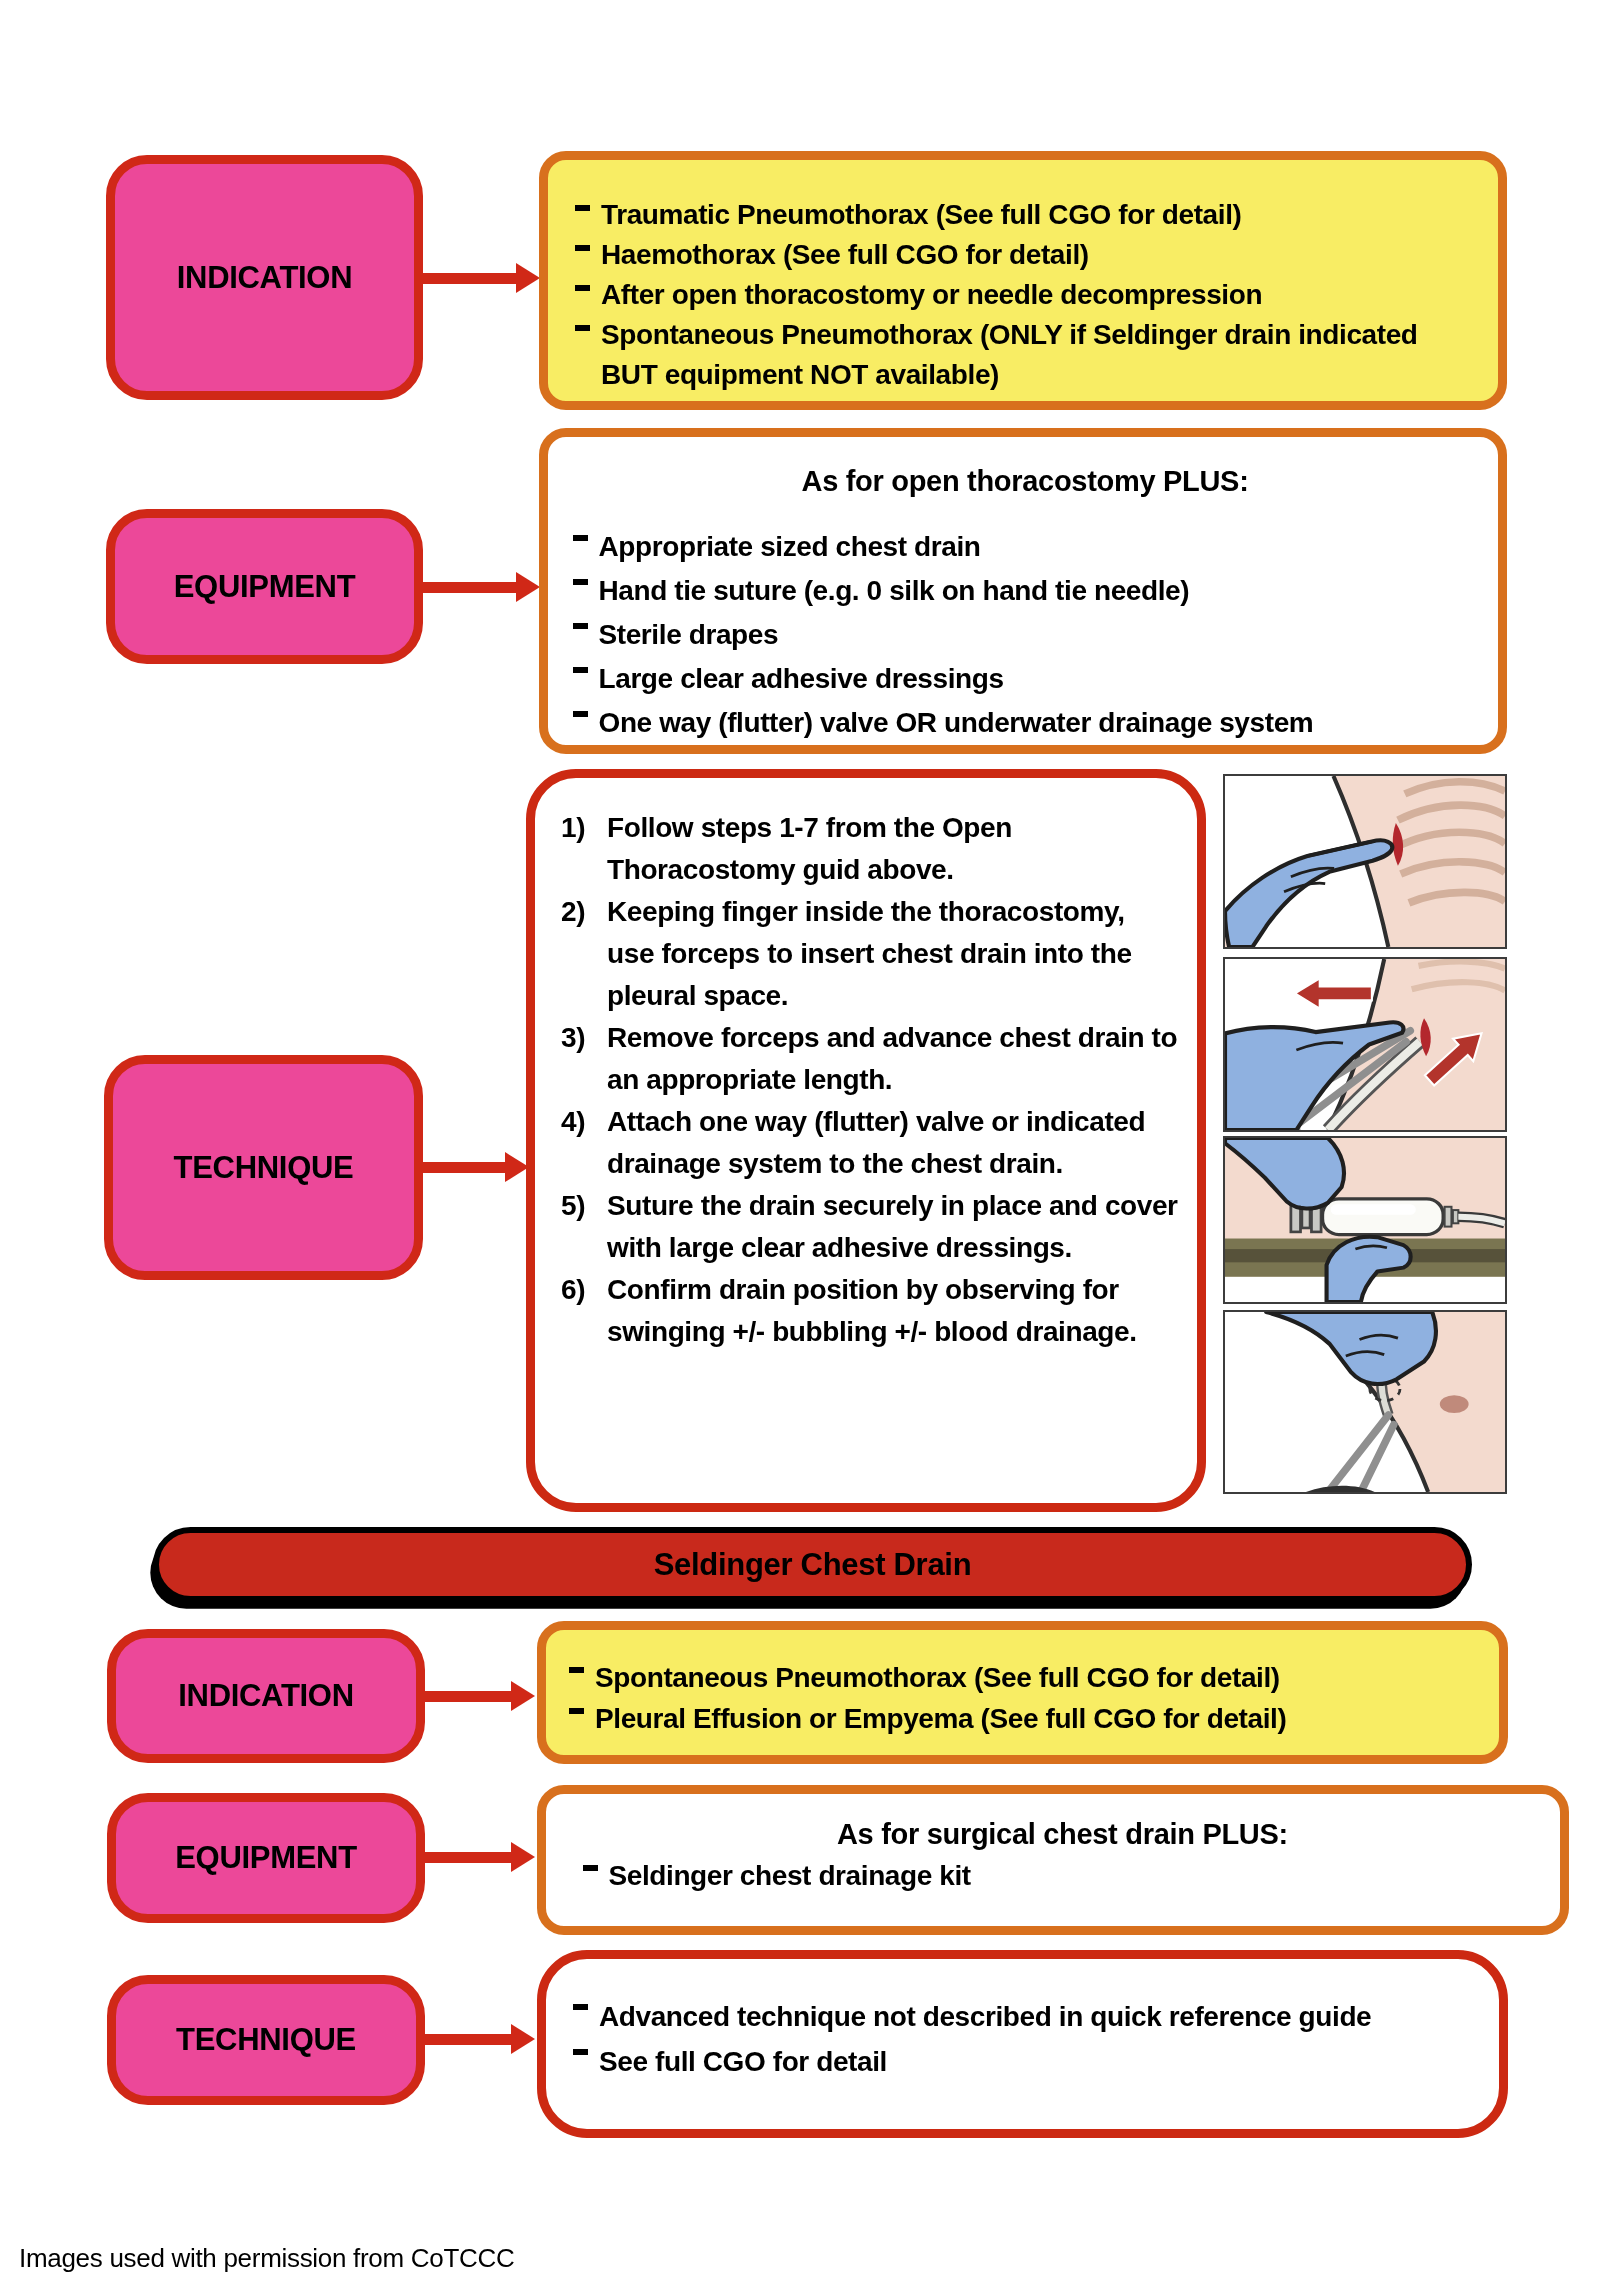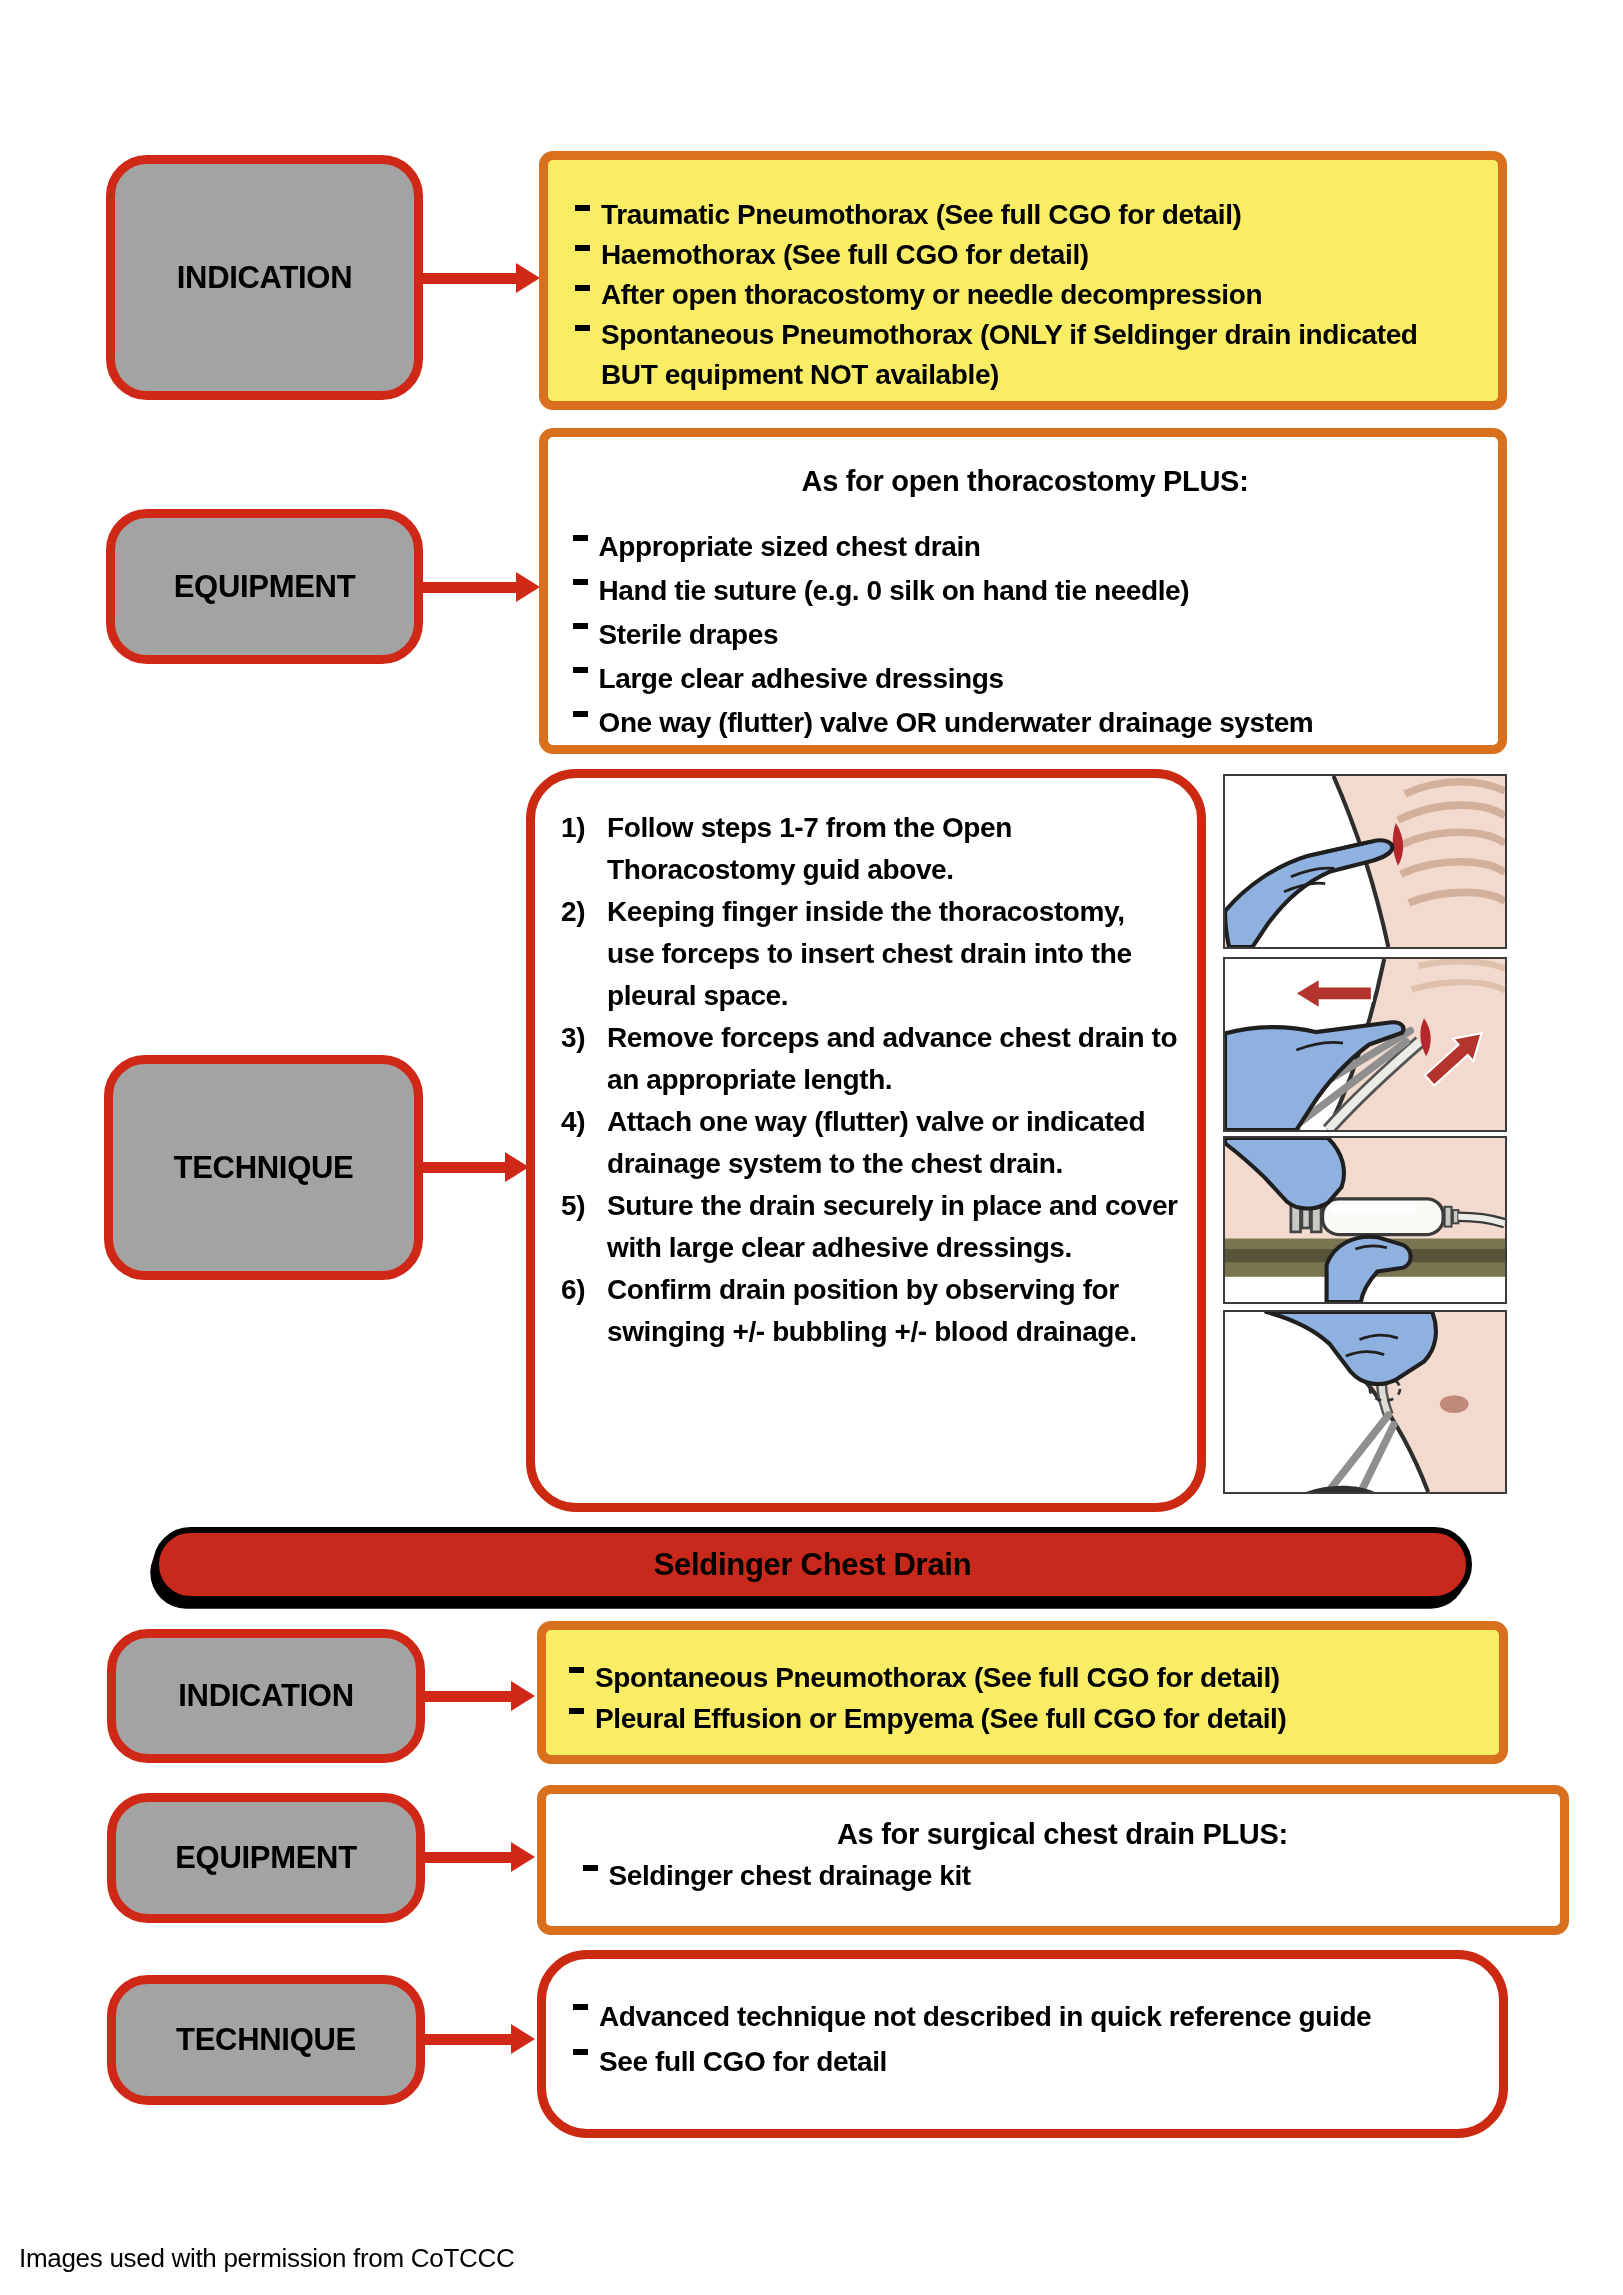--- a/index.html
+++ b/index.html
@@ -17,36 +17,36 @@
     background: #C8291C;
     border: 6.8px solid #000;
     border-radius: 40px;
     box-shadow: -4.1px 8.2px 0 -1.4px #000;
     display: flex; align-items: center; justify-content: center;
     font-weight: bold; font-size: 31px; letter-spacing: -0.3px;
   }
 
   .label-box {
     position: absolute;
-    background: #a3a3a3;
+    background: #ec4899;
     border: 9.5px solid #D02817;
     border-radius: 41px;
     display: flex; align-items: center; justify-content: center;
     font-weight: bold; font-size: 31px; letter-spacing: -0.3px;
   }
 
   .arrow { position: absolute; height: 11px; background: #D02817; }
   .arrow .head {
     position: absolute; right: -23px; top: -10.2px; width: 0; height: 0;
     border-left: 24.5px solid #D02817;
     border-top: 15.7px solid transparent;
     border-bottom: 15.7px solid transparent;
   }
 
-  .content-box { position: absolute; border-radius: 14px; }
+  .content-box { position: absolute; border-radius: 27px; }
   .yellow-box  { background: #F8ED64; border: 9.5px solid #D8701D; }
   .orange-box  { background: #ffffff; border: 9.5px solid #D8701D; }
   .red-box     { background: #ffffff; border: 9.5px solid #CC2912; border-radius: 50px; }
 
   .bullet { display: flex; font-weight: bold; font-size: 28px; letter-spacing: -0.4px; }
   .dash {
     flex: 0 0 auto; width: 15px; height: 6.1px; background: #000;
     margin: 10.2px 11px 0 0;
   }
 

